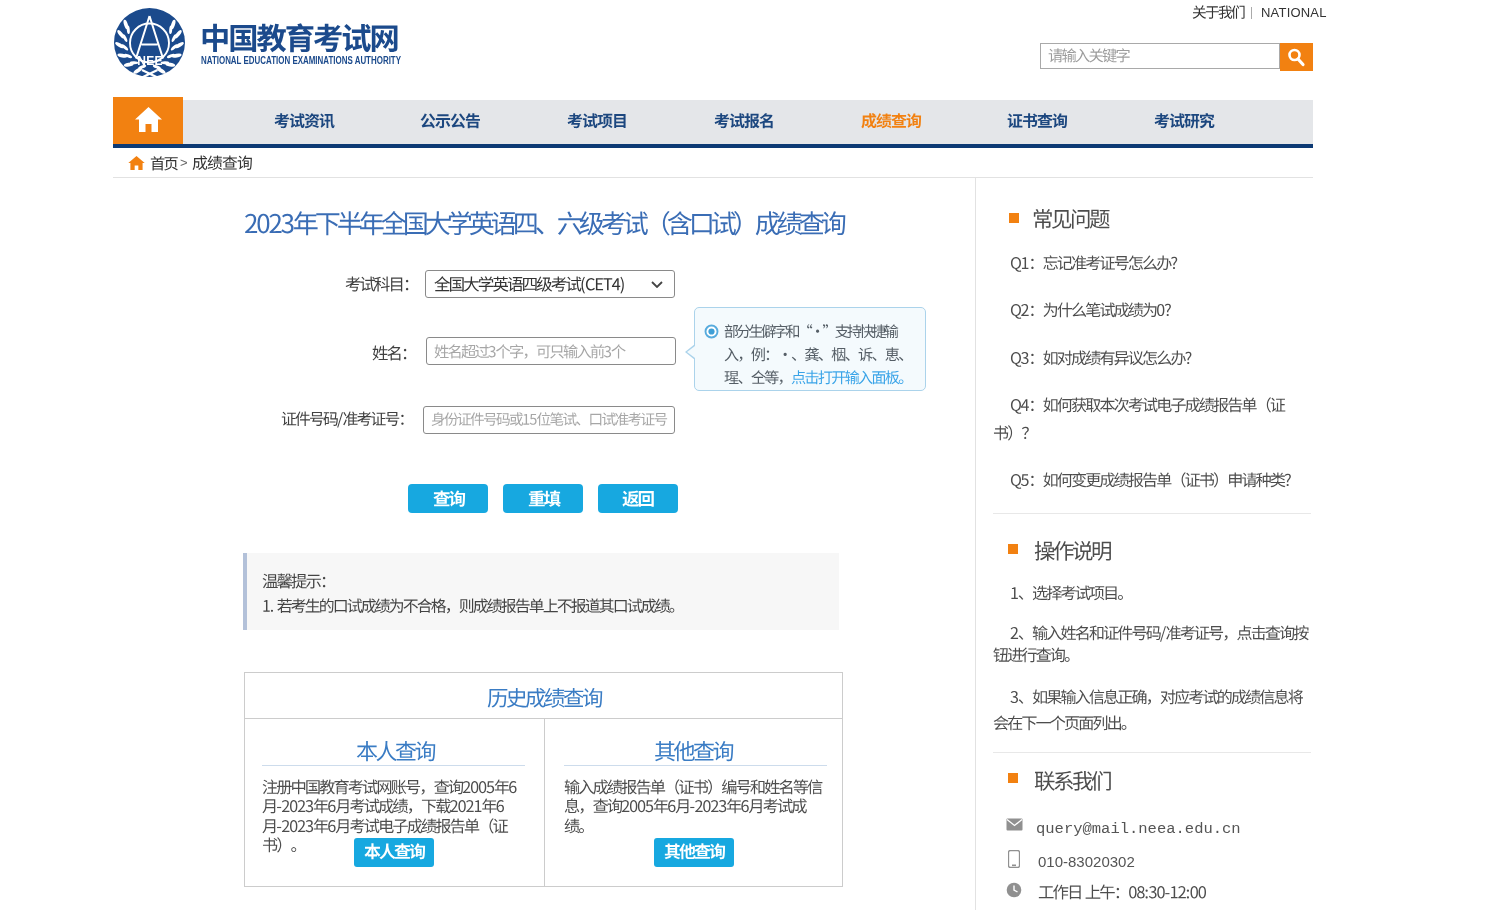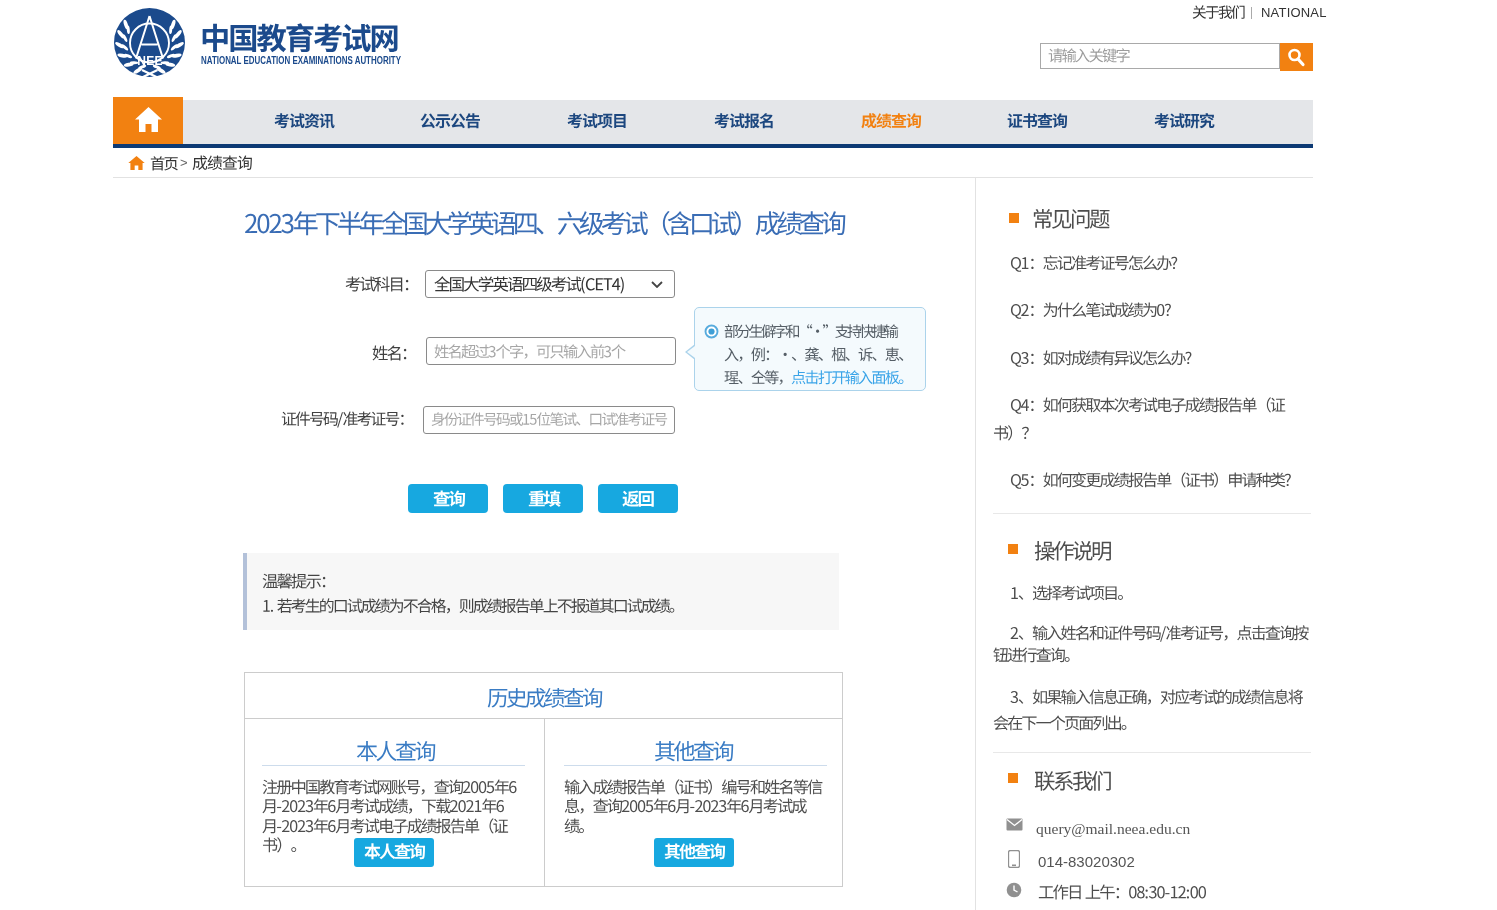--- a/index.html
+++ b/index.html
@@ -1052,26 +1052,26 @@
       <use href="#g215" x="0"></use>
       <use href="#g216" x="885"></use>
       <use href="#g9" x="1770"></use>
       <use href="#g10" x="2655"></use>
     </g>
   </svg>
 <svg style="position:absolute;left:1006px;top:818px" width="17" height="13" viewBox="0 0 17 13">
 <rect x="0.5" y="0.5" width="16" height="12" rx="1" fill="#909090"></rect>
 <path d="M1 1.5 L8.5 7.5 L16 1.5" stroke="#fff" stroke-width="1.3" fill="none"></path>
   </svg>
-<div style="position:absolute;left:1036px;top:820px;font-size:15.5px;color:#555;font-family:Liberation Serif, serif">query@mail.neea.edu.cn</div>
+<div style="position:absolute;left:1036px;top:820px;font-size:15.5px;color:#555;font-family:Liberation Mono, monospace">query@mail.neea.edu.cn</div>
 <svg style="position:absolute;left:1008px;top:850px" width="12" height="18" viewBox="0 0 12 18">
 <rect x="0.5" y="0.5" width="11" height="17" rx="2" fill="none" stroke="#909090" stroke-width="1.3"></rect>
 <rect x="4" y="14.5" width="4" height="1.6" fill="#909090"></rect>
   </svg>
-<div style="position:absolute;left:1038px;top:853px;font-size:15px;color:#555;font-family:'Liberation Sans',sans-serif">014-83020302</div>
+<div style="position:absolute;left:1038px;top:853px;font-size:15px;color:#555;font-family:'Liberation Sans',sans-serif">010-83020302</div>
 <svg style="position:absolute;left:1006px;top:882px" width="16" height="16" viewBox="0 0 16 16">
 <circle cx="8" cy="8" r="7.3" fill="#909090"></circle>
 <path d="M8 3.5 L8 8 L11.5 10" stroke="#fff" stroke-width="1.4" fill="none"></path>
   </svg>
 <svg class="t" style="left:1038px;top:882.8px;" width="172.1" height="19.6">
     <g fill="#4d4d4d" transform="translate(0,15.23) scale(0.01639,-0.01639)">
       <use href="#g217" x="0"></use>
       <use href="#g195" x="885"></use>
       <use href="#g218" x="1770"></use>
       <use href="#g138" x="2853"></use>

